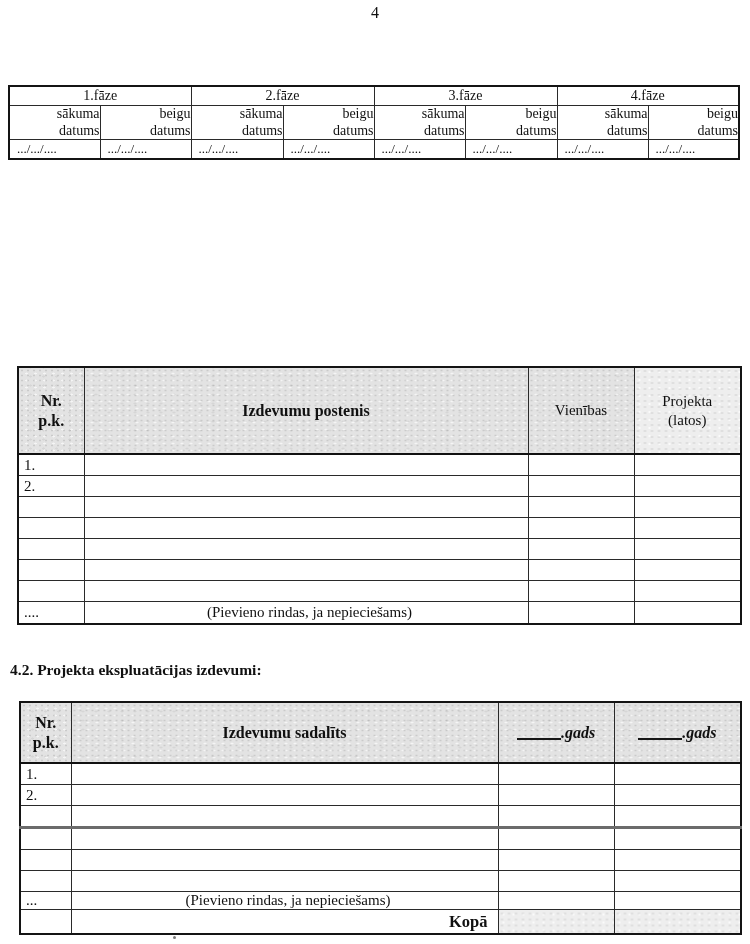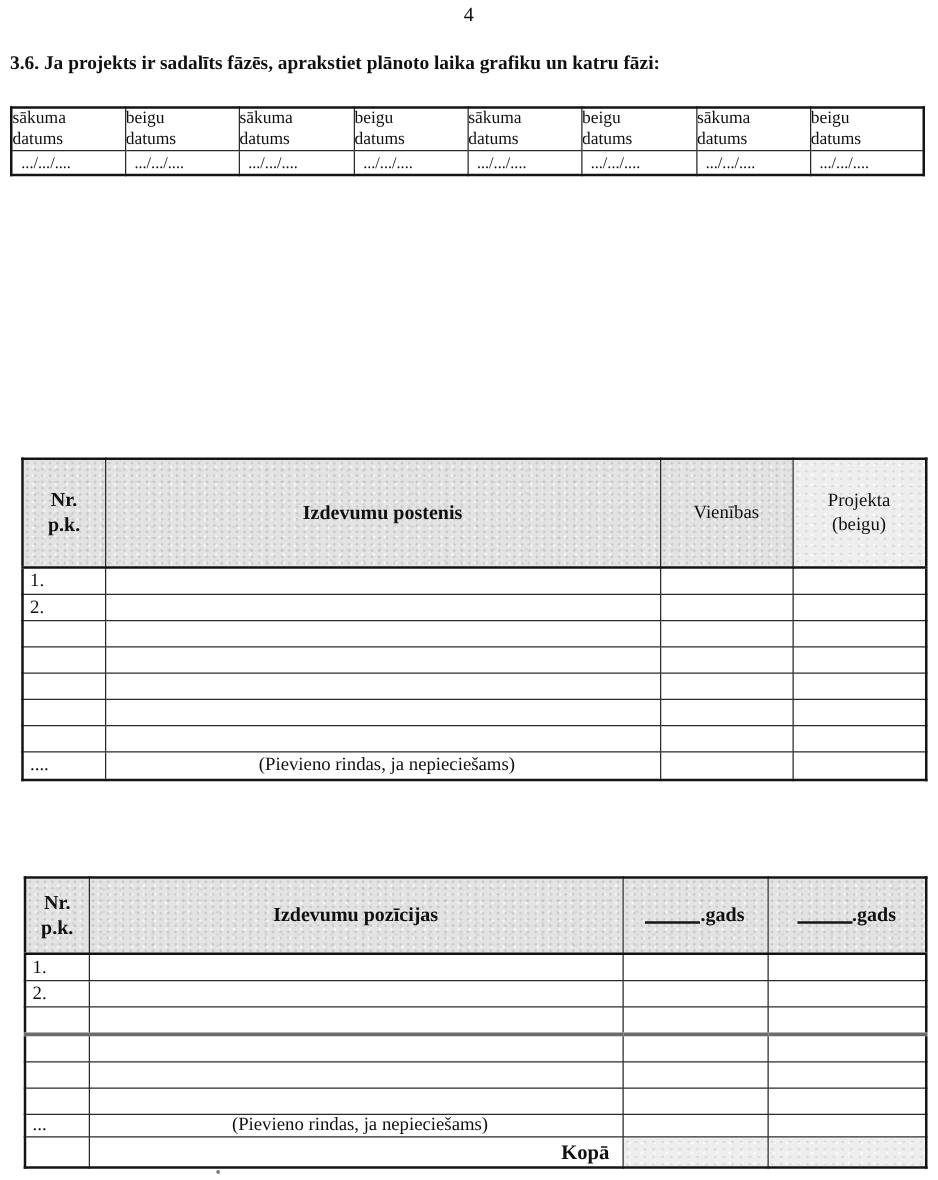--- a/index.html
+++ b/index.html
@@ -31,21 +31,21 @@
     background-color:#eeeeee;
     background-image:
       radial-gradient(rgba(0,0,0,0.08) 1px, rgba(0,0,0,0) 1.4px),
       radial-gradient(rgba(255,255,255,0.7) 1px, rgba(255,255,255,0) 1.5px);
     background-size:7px 6px, 10px 8px;
   }
 
   
   .phases{top:85px; left:8px; width:730px; font-size:14px;}
   .phases .r-phase td{height:18px; text-align:center;}
-  .phases .r-datum td{height:33px; text-align:left; line-height:1.18; vertical-align:middle;}
+  .phases .r-datum td{height:33px; text-align:right; line-height:1.18; vertical-align:middle;}
   .phases .r-datum .wrapword{display:inline-block; max-width:58px;}
   .phases .r-date td{height:18px; text-align:left; padding-left:7px; font-size:13px;}
   .phases .r-apr td{height:66px; vertical-align:top; text-align:left; padding:1px 0 0 7px;}
 
   
   .sec4bar{
     position:absolute; top:262px; left:8px; width:722px; height:21px;
     border:2px solid #151515; font-weight:bold; font-size:15.5px;
     line-height:21px; padding-left:4px;
   }
@@ -60,50 +60,55 @@
 
   
   .t42{top:701px; left:19px; width:721px; font-size:15px;}
   .t42 .hdr td{height:59px; text-align:center; vertical-align:middle; line-height:1.25;}
   .t42 .hdr .bold{font-weight:bold; font-size:16px;}
   .t42 tr.body td{height:20px;}
   .t42 tr.dots td{height:15px;}
   .t42 tr.total td{height:23px;}
   .t42 .hdr{border-bottom:2px solid #111;}
   .t42 tr.thick td{border-top:3px solid #6b6b6b;}
-  .year-head{font-weight:bold; font-size:16px;}
+  .year-head{font-weight:bold; font-size:16px;font-style:italic;}
   .blank-line{display:inline-block; width:44px; height:12px; border-bottom:2px solid #161616; vertical-align:-2px;}
 
   .c-nr{padding-left:5px !important; text-align:left;}
   .c-item{padding-left:7px !important; text-align:center;}
   .total-cell{text-align:right !important; padding-right:10px !important; font-weight:bold; font-size:16.5px;margin-left:24px;}
 
   .artifact{position:absolute; left:173px; top:936px; width:3px; height:3px; background:#7a7a7a; border-radius:50%;}
 </style>
 </head>
 <body>
 
 <div class="page">
 
   <div class="page-number">4</div>
 
-  <div class="heading h36">3.6. Ja projekts ir sadalīts fāzēs, aprakstiet plānoto laika grafiku un katru fāzi:</div>
 
   <table class="doc-table phases">
     <colgroup>
       <col style="width:91px">
         <col style="width:91px">
         <col style="width:92px">
         <col style="width:91px">
       <col style="width:91px">
         <col style="width:92px">
         <col style="width:91px">
         <col style="width:91px">
     </colgroup>
     <tbody>
+        <tr class="r-phase">
+      <td colspan="2">1.fāze</td>
+      <td colspan="2">2.fāze</td>
+      <td colspan="2">3.fāze</td>
+      <td colspan="2">4.fāze</td>
+    </tr>
     <tr class="r-datum">
       <td><span class="wrapword">sākuma datums</span></td>
       <td><span class="wrapword">beigu datums</span></td>
       <td><span class="wrapword">sākuma datums</span></td>
       <td><span class="wrapword">beigu datums</span></td>
       <td><span class="wrapword">sākuma datums</span></td>
       <td><span class="wrapword">beigu datums</span></td>
       <td><span class="wrapword">sākuma datums</span></td>
       <td><span class="wrapword">beigu datums</span></td>
     </tr>
@@ -132,21 +137,21 @@
     <tbody>
         <tr class="hdr">
       <td class="shade bold">
         <div>Nr.</div>
         <div>p.k.</div>
       </td>
       <td class="shade bold">Izdevumu postenis</td>
       <td class="shade">Vienības</td>
       <td class="shade-light">
         <div>Projekta</div>
-        <div>(beigu)</div>
+        <div>(latos)</div>
       </td>
     </tr>
     <tr class="body">
       <td class="c-nr">1.</td>
       <td class="c-item"></td>
       <td></td>
       <td></td>
     </tr>
     <tr class="body">
       <td class="c-nr">2.</td>
@@ -186,35 +191,36 @@
     </tr>
     <tr class="body last">
       <td class="c-nr">....</td>
       <td class="c-item">(Pievieno rindas, ja nepieciešams)</td>
       <td></td>
       <td></td>
     </tr>
   </tbody>
     </table>
 
+  <div class="heading h42">4.2. Projekta ekspluatācijas izdevumi:</div>
 
   <table class="doc-table t42">
     <colgroup>
       <col style="width:51px">
         <col style="width:427px">
         <col style="width:116px">
         <col style="width:127px">
     </colgroup>
     <tbody>
         <tr class="hdr">
       <td class="shade bold">
         <div>Nr.</div>
         <div>p.k.</div>
       </td>
-      <td class="shade bold">Izdevumu pozīcijas</td>
+      <td class="shade bold">Izdevumu sadalīts</td>
       <td class="shade year-head">
         <span class="blank-line"></span><span>.gads</span>
       </td>
       <td class="shade year-head">
         <span class="blank-line"></span><span>.gads</span>
       </td>
     </tr>
     <tr class="body">
       <td class="c-nr">1.</td>
       <td class="c-item"></td>

